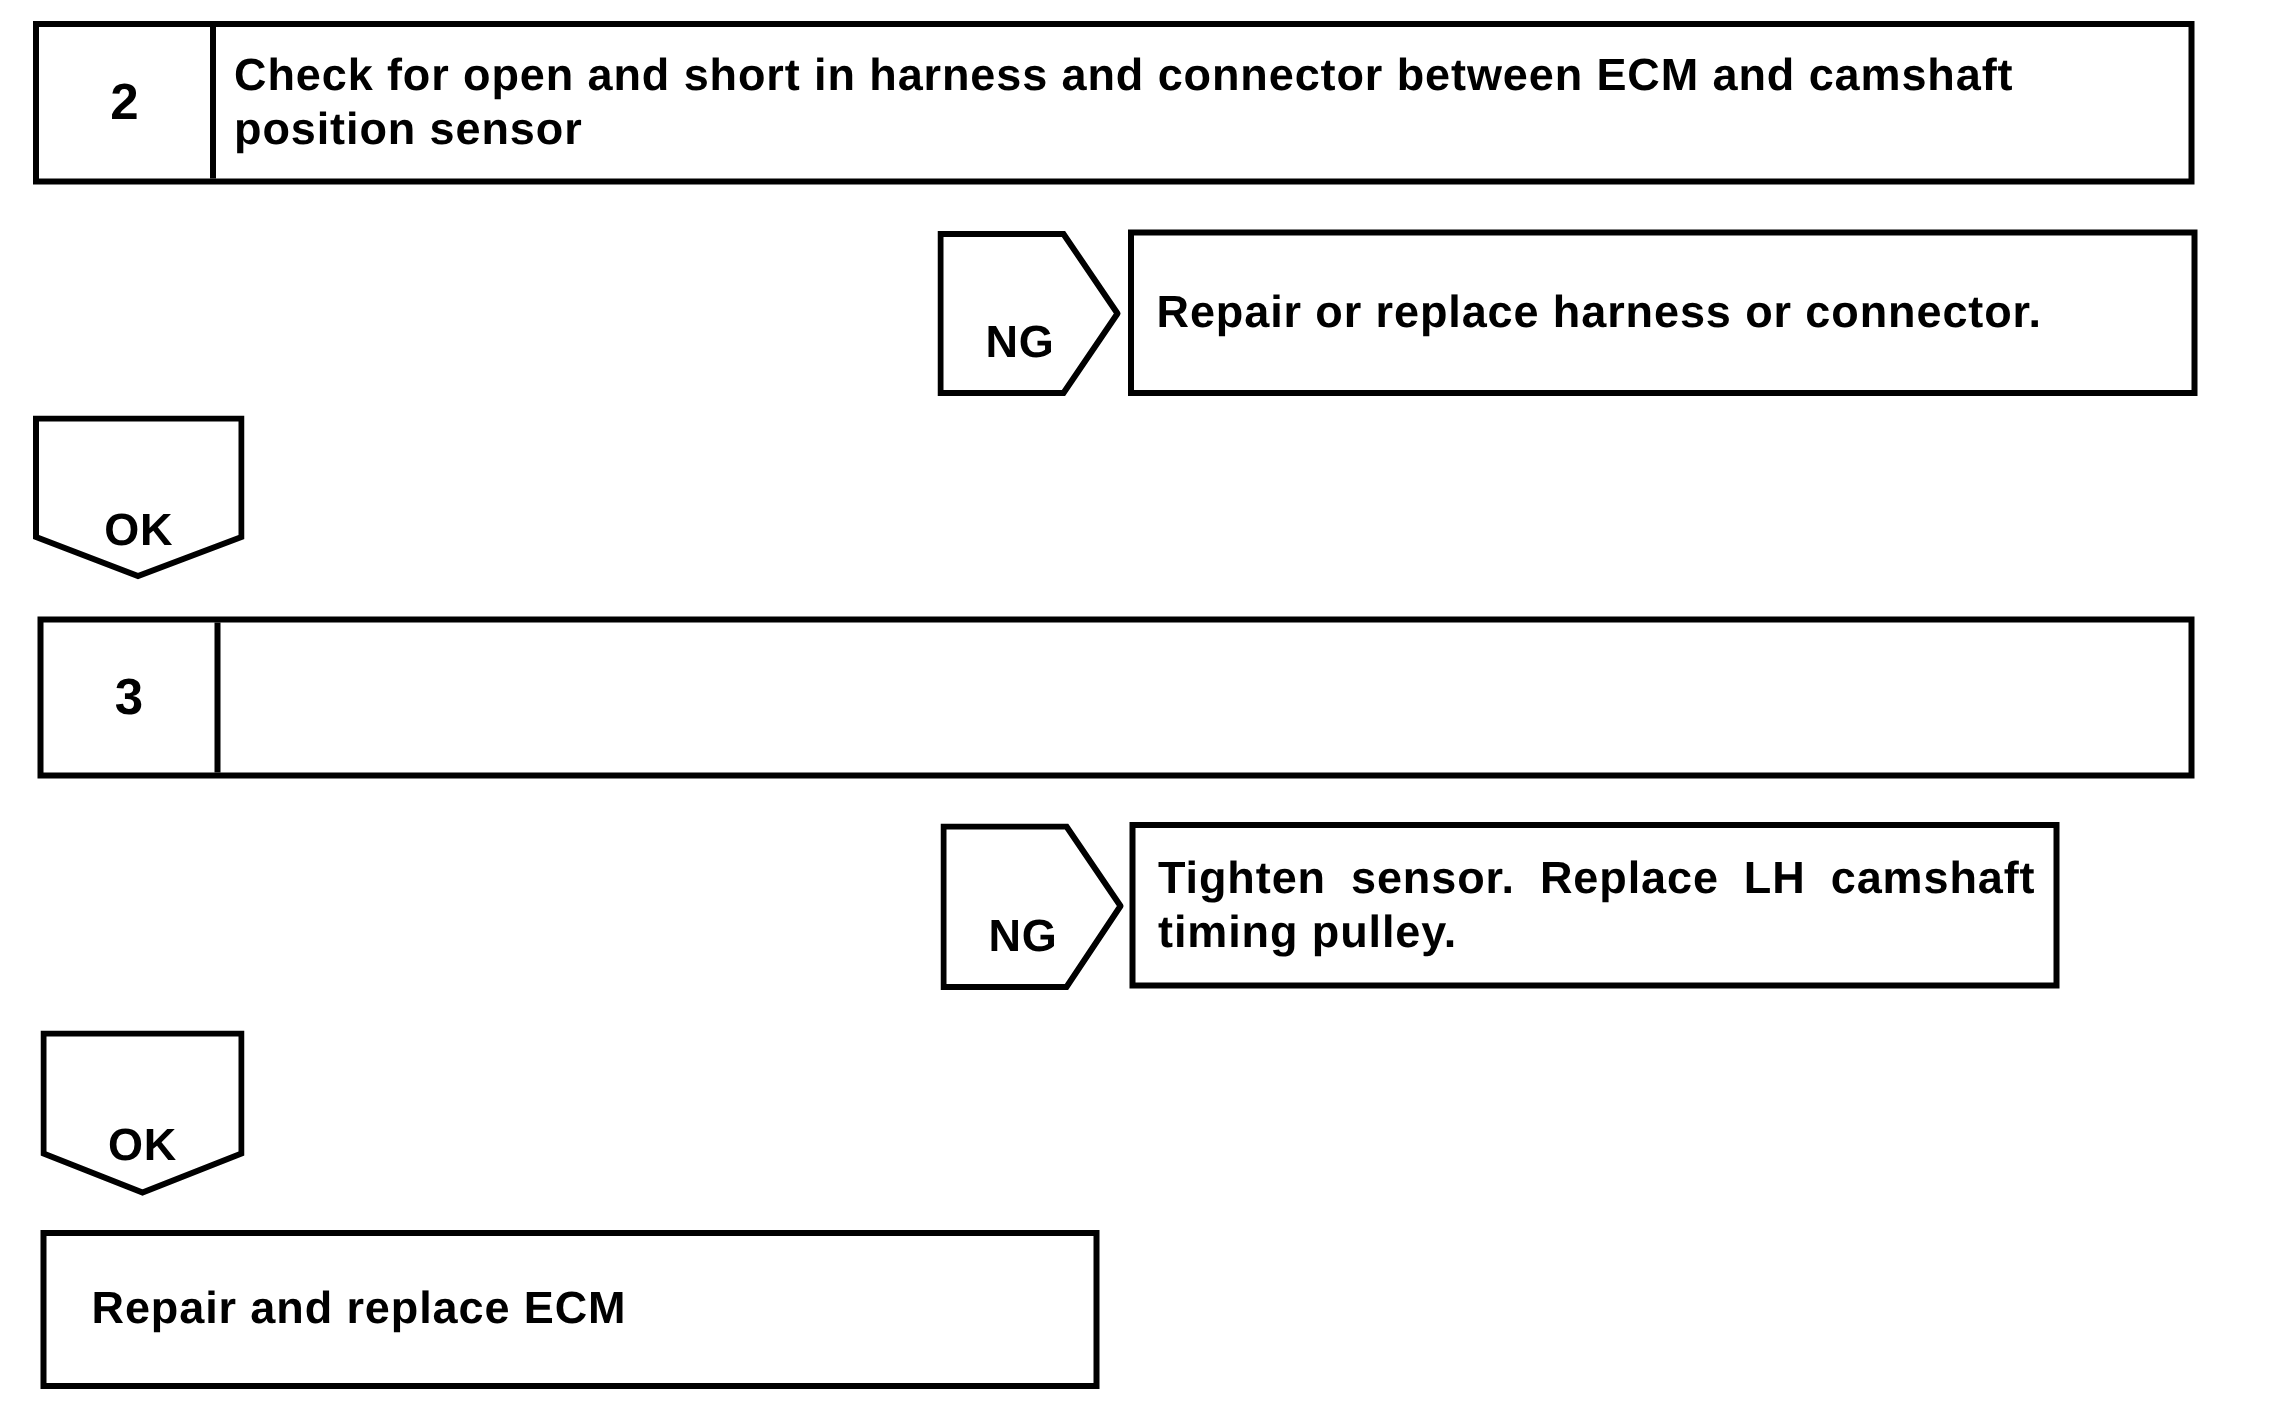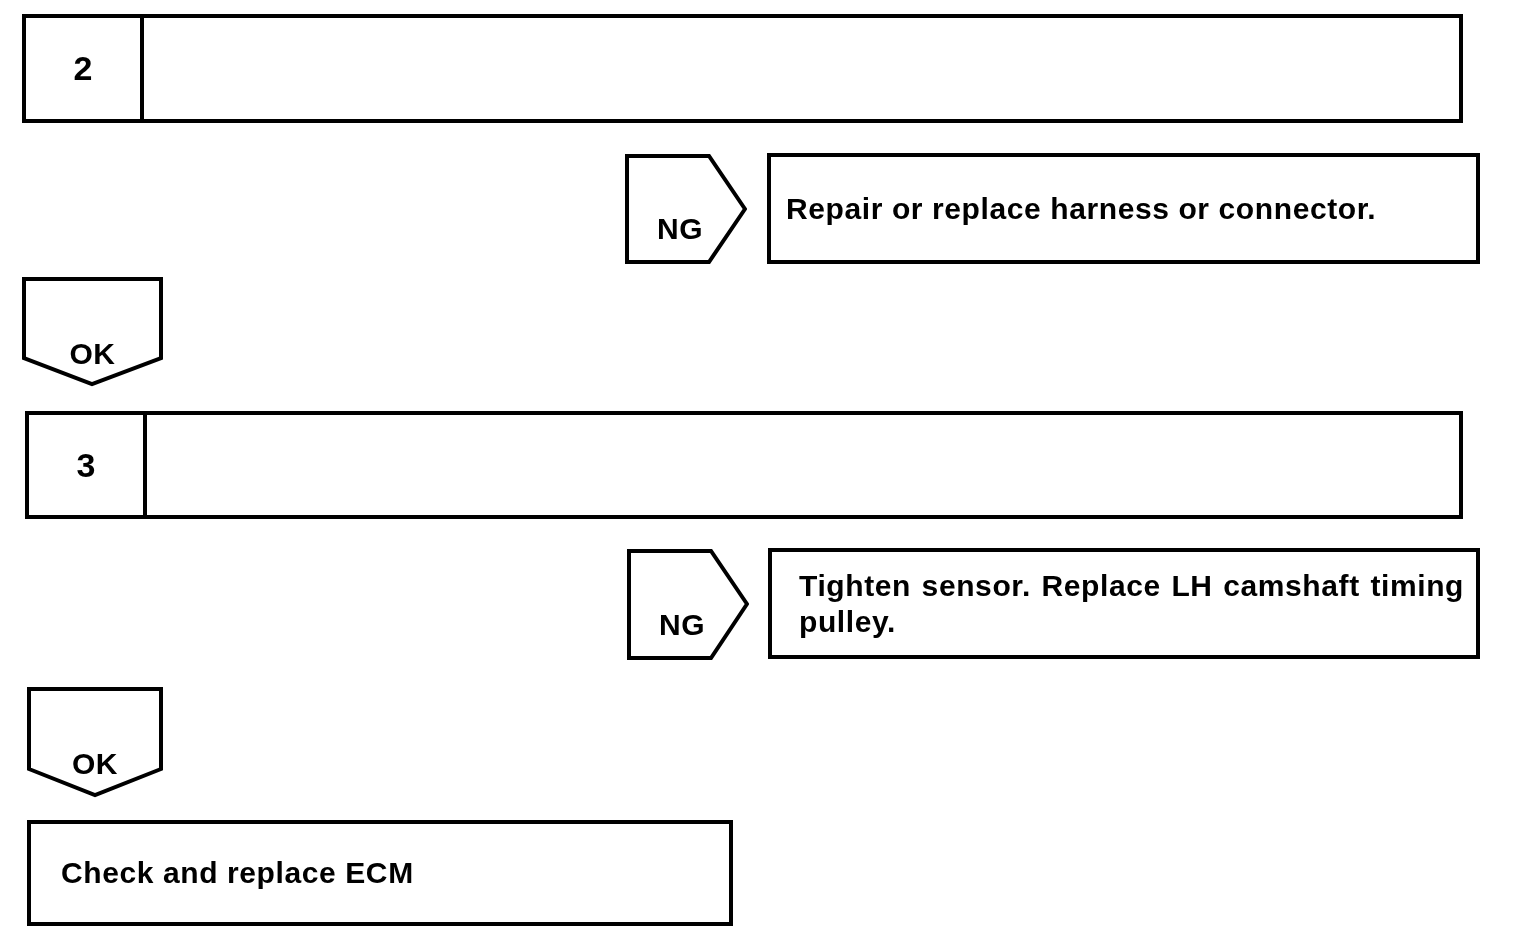--- a/index.html
+++ b/index.html
@@ -38,21 +38,20 @@
   }
 
   
   .action-box {
     border: 4px solid #000;
     background: #fff;
     display: flex; align-items: center;
     font-size: 30px;
     letter-spacing: 0.6px;
     line-height: 36px;
-    margin-left: 15px;
   }
   .action-box .action-text {
     padding: 0 12px 0 15px;
     width: 100%;
   }
   .action-text.justified { text-align: justify; }
 
   
   .shape-wrap { background: transparent; }
   .shape-wrap svg { display: block; }
@@ -76,20 +75,21 @@
     letter-spacing: 0.6px;
   }
 </style>
 </head>
 <body>
 
 <div class="canvas">
 
   <div class="abs step-box" style="left:22px; top:14px; width:1441px; height:109px;">
     <div class="step-num">2</div>
+    <div class="step-text">Check for open and short in harness and connector between ECM and camshaft position sensor</div>
   </div>
 
   <div class="abs shape-wrap" style="left:625px; top:154px; width:122px; height:110px;">
     <svg width="122" height="110" viewBox="0 0 122 110">
       <polygon points="2,2 84,2 120,55 84,108 2,108" fill="#ffffff" stroke="#000000" stroke-width="4" stroke-linejoin="miter"></polygon>
     </svg>
     <span class="shape-label ng-label">NG</span>
   </div>
 
   <div class="abs action-box" style="left:752px; top:153px; width:713px; height:111px;">
@@ -107,28 +107,28 @@
     <div class="step-num">3</div>
   </div>
 
   <div class="abs shape-wrap" style="left:627px; top:549px; width:122px; height:111px;">
     <svg width="122" height="111" viewBox="0 0 122 111">
       <polygon points="2,2 84,2 120,55 84,109 2,109" fill="#ffffff" stroke="#000000" stroke-width="4" stroke-linejoin="miter"></polygon>
     </svg>
     <span class="shape-label ng-label">NG</span>
   </div>
 
-  <div class="abs action-box" style="left:753px; top:548px; width:712px; height:111px;padding-left:12px;">
+  <div class="abs action-box" style="left:753px; top:548px; width:620px; height:111px;">
     <div class="action-text justified">Tighten sensor. Replace LH camshaft timing pulley.</div>
   </div>
 
   <div class="abs shape-wrap" style="left:27px; top:687px; width:136px; height:111px;">
     <svg width="136" height="111" viewBox="0 0 136 111">
       <polygon points="2,2 134,2 134,82 68,108 2,82" fill="#ffffff" stroke="#000000" stroke-width="4" stroke-linejoin="miter"></polygon>
     </svg>
     <span class="shape-label ok-label">OK</span>
   </div>
 
   <div class="abs final-box" style="left:27px; top:820px; width:706px; height:106px;">
-    <div>Check and replace ECM</div>
+    <div>Repair and replace ECM</div>
   </div>
 
 </div>
 
 </body></html>

